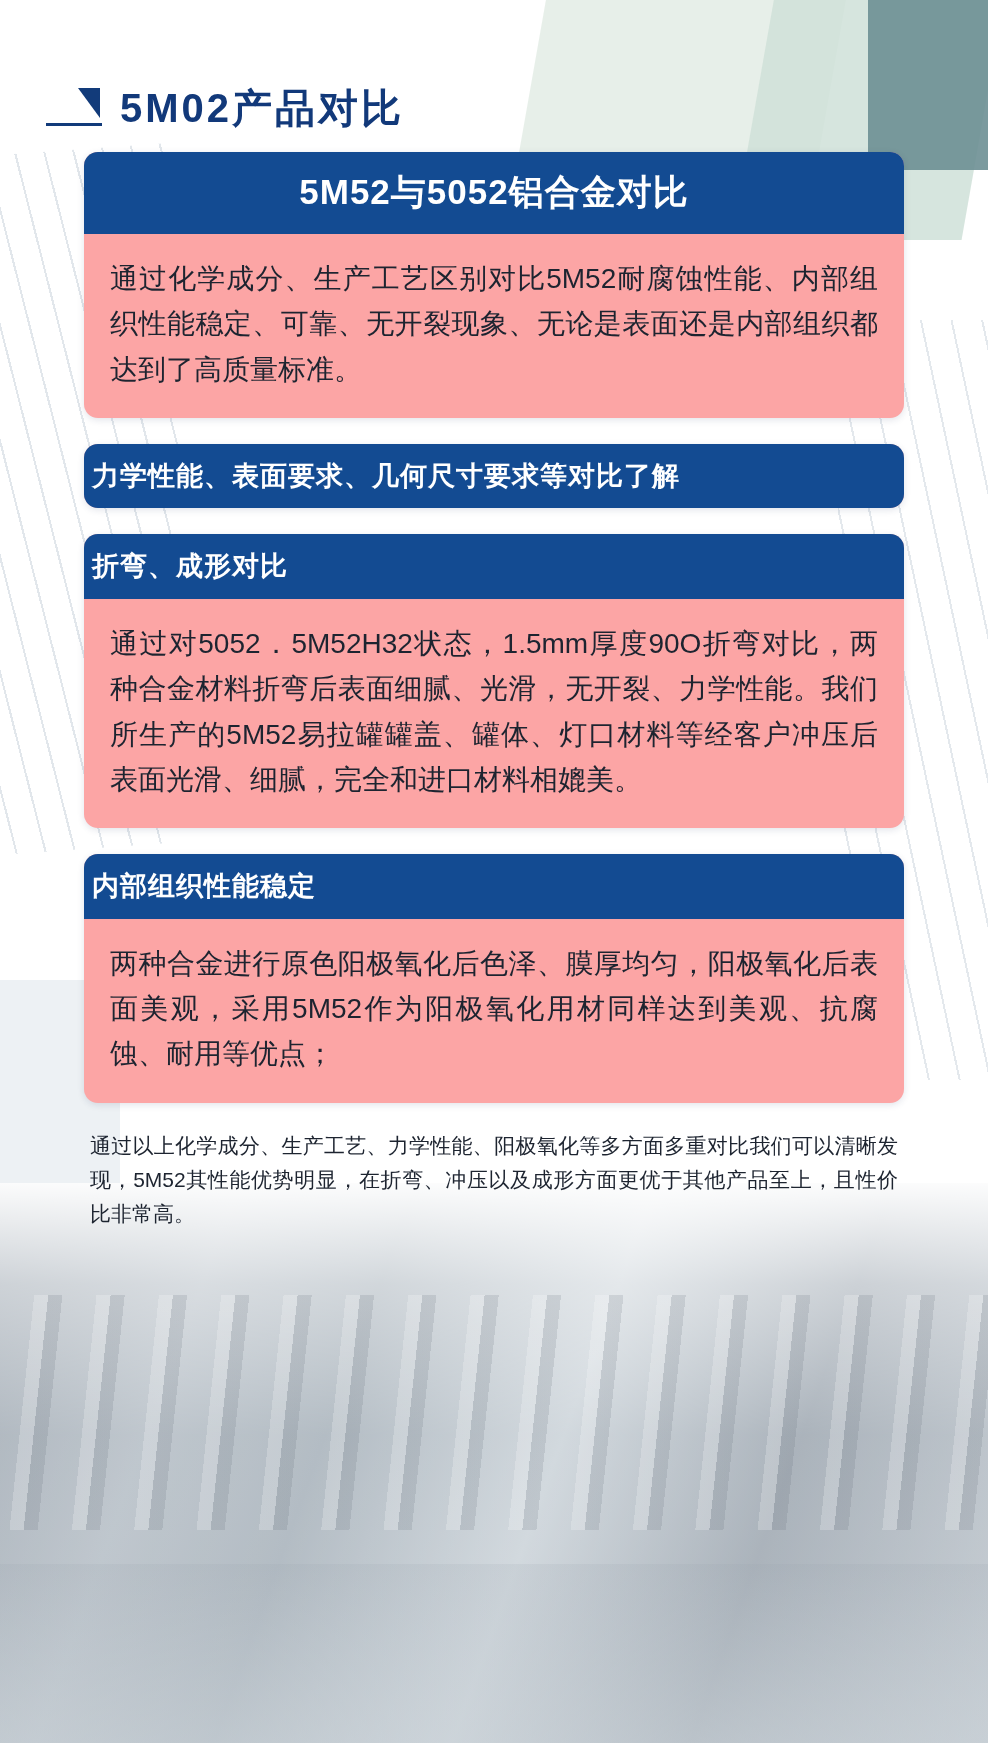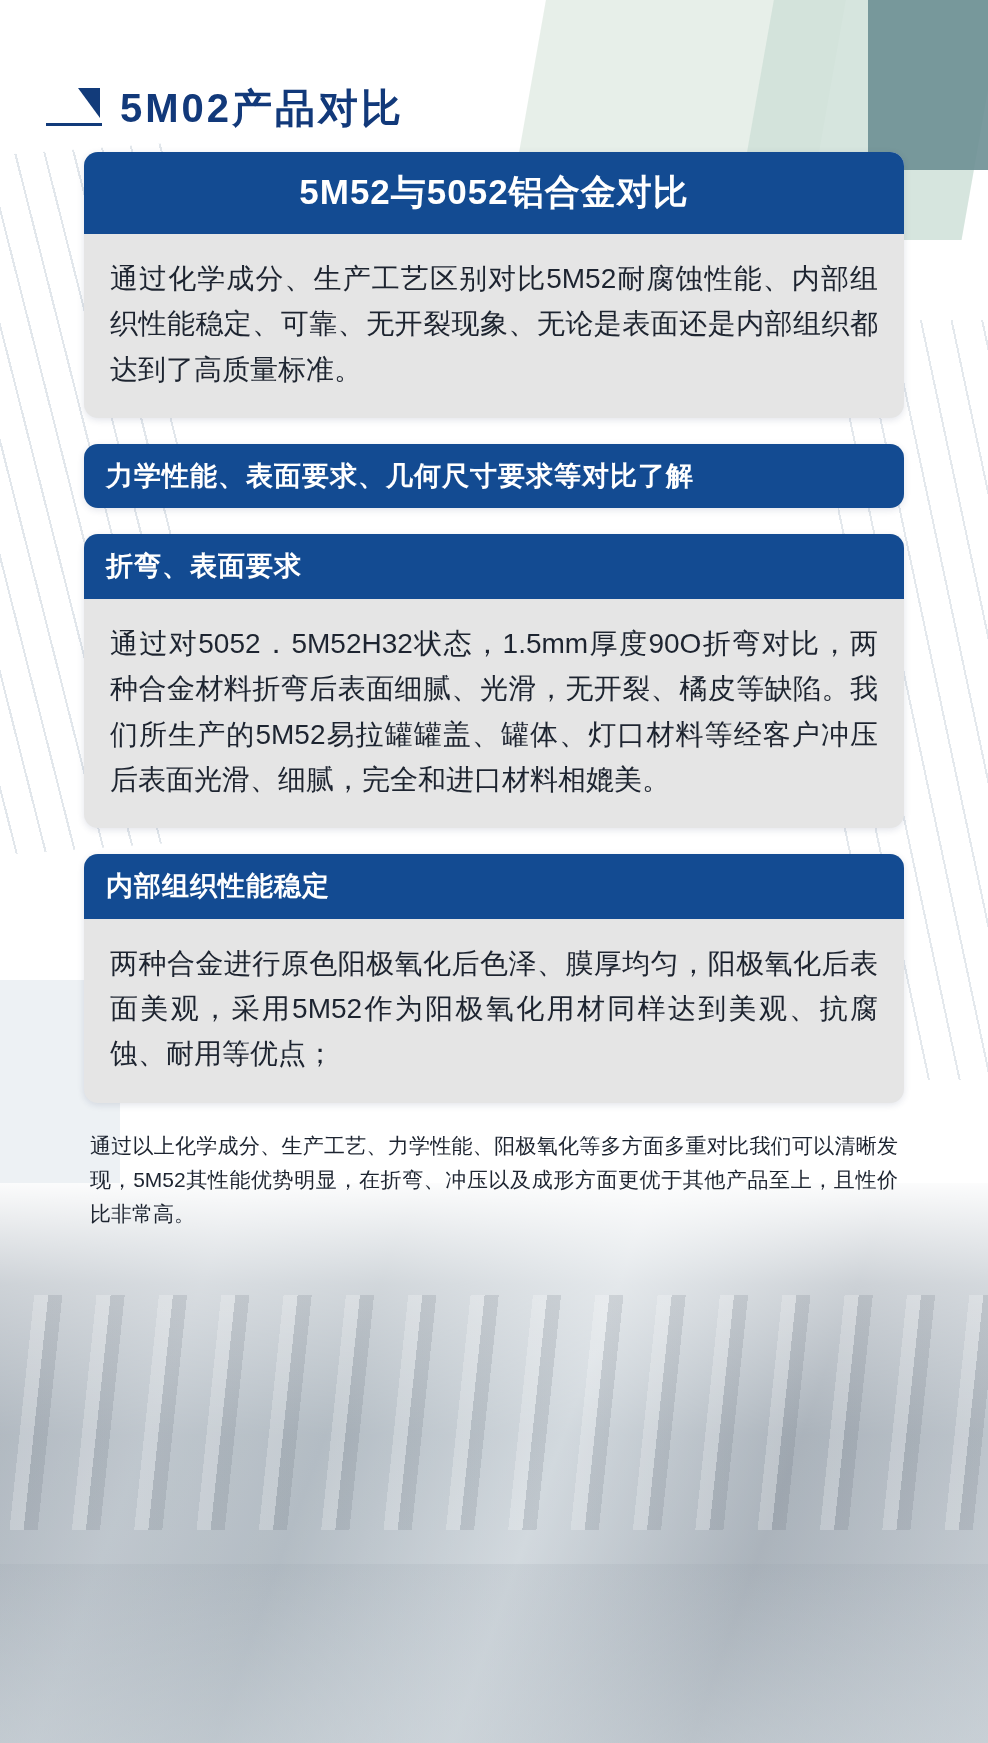--- a/index.html
+++ b/index.html
@@ -165,32 +165,32 @@
     line-height: 1;
     white-space: nowrap;
   }
 
   .cards {
     margin: 22px auto 0 auto;
     width: 820px;
   }
 
   .card {
-    background: #e5e5e5;
+    background: #fca5a5;
     border-radius: 14px;
     overflow: hidden;
     box-shadow: 0 2px 7px rgba(30,50,90,0.13);
     margin-bottom: 26px;
   }
   .card-head {
     background: #134b92;
     color: #ffffff;
     font-weight: 700;
     letter-spacing: 1px;
-    padding: 16px 22px;
+    padding: 16px 8px;
     line-height: 1.2;
   }
   .card-head.center {
     text-align: center;
     font-size: 35px;
     padding: 19px 22px 21px 22px;
   }
   .card-head.left {
     text-align: left;
     font-size: 27px;
@@ -243,22 +243,22 @@
     <div class="card">
       <div class="card-head center">5M52与5052铝合金对比</div>
       <div class="card-body">通过化学成分、生产工艺区别对比5M52耐腐蚀性能、内部组织性能稳定、可靠、无开裂现象、无论是表面还是内部组织都达到了高质量标准。</div>
     </div>
 
     <div class="card">
       <div class="card-head left">力学性能、表面要求、几何尺寸要求等对比了解</div>
     </div>
 
     <div class="card">
-      <div class="card-head left">折弯、表面要求</div>
-      <div class="card-body">通过对5052．5M52H32状态，1.5mm厚度90O折弯对比，两种合金材料折弯后表面细腻、光滑，无开裂、橘皮等缺陷。我们所生产的5M52易拉罐罐盖、罐体、灯口材料等经客户冲压后表面光滑、细腻，完全和进口材料相媲美。</div>
+      <div class="card-head left">折弯、成形对比</div>
+      <div class="card-body">通过对5052．5M52H32状态，1.5mm厚度90O折弯对比，两种合金材料折弯后表面细腻、光滑，无开裂、力学性能。我们所生产的5M52易拉罐罐盖、罐体、灯口材料等经客户冲压后表面光滑、细腻，完全和进口材料相媲美。</div>
     </div>
 
     <div class="card">
       <div class="card-head left">内部组织性能稳定</div>
       <div class="card-body">两种合金进行原色阳极氧化后色泽、膜厚均匀，阳极氧化后表面美观，采用5M52作为阳极氧化用材同样达到美观、抗腐蚀、耐用等优点；</div>
     </div>
 
   </div>
 
   <div class="footer-note">通过以上化学成分、生产工艺、力学性能、阳极氧化等多方面多重对比我们可以清晰发现，5M52其性能优势明显，在折弯、冲压以及成形方面更优于其他产品至上，且性价比非常高。</div>

